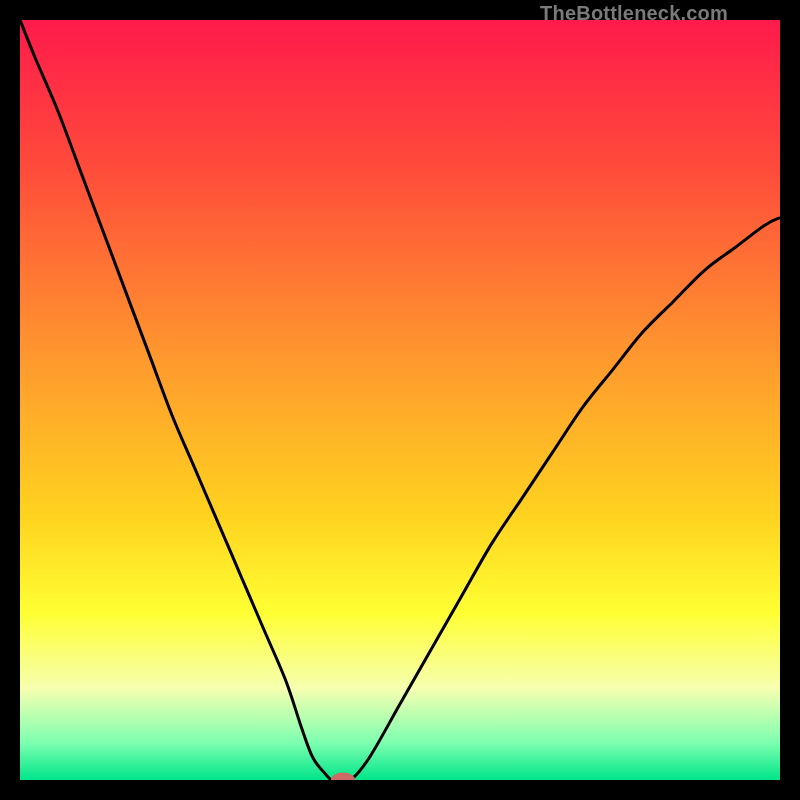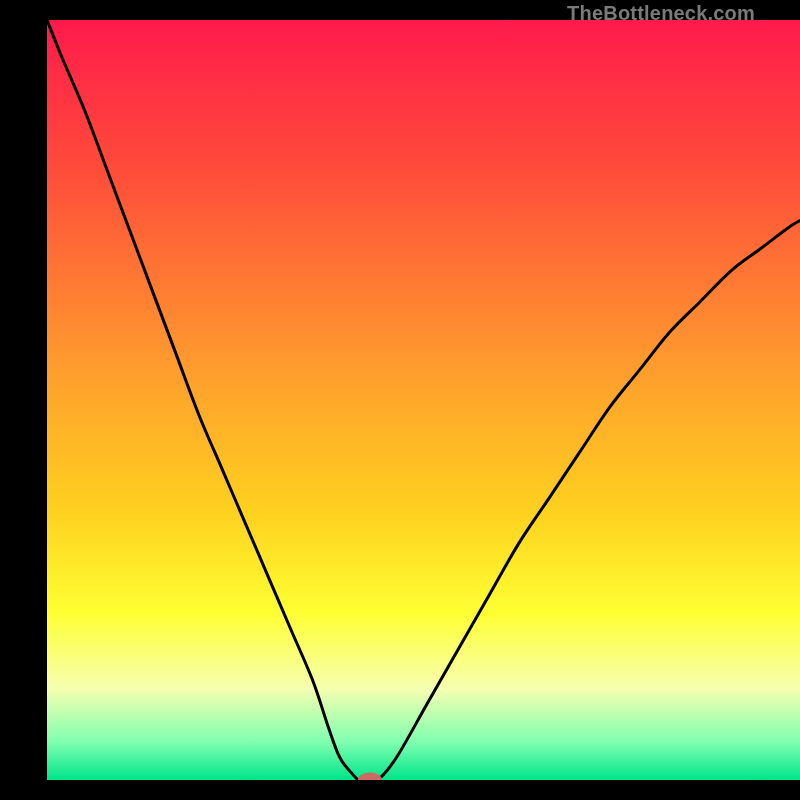--- a/index.html
+++ b/index.html
@@ -11,21 +11,20 @@
     font-family: Arial, Helvetica, sans-serif;
     overflow: hidden;
   }
   .frame {
     position: absolute;
     left: 0;
     top: 0;
     width: 736px;
     height: 800px;
     background: #000;
-    margin-left: 27px;
   }
   .plot {
     position: absolute;
     left: 20px;
     top: 20px;
     width: 760px;
     height: 760px;
   }
   .watermark {
     position: absolute;

